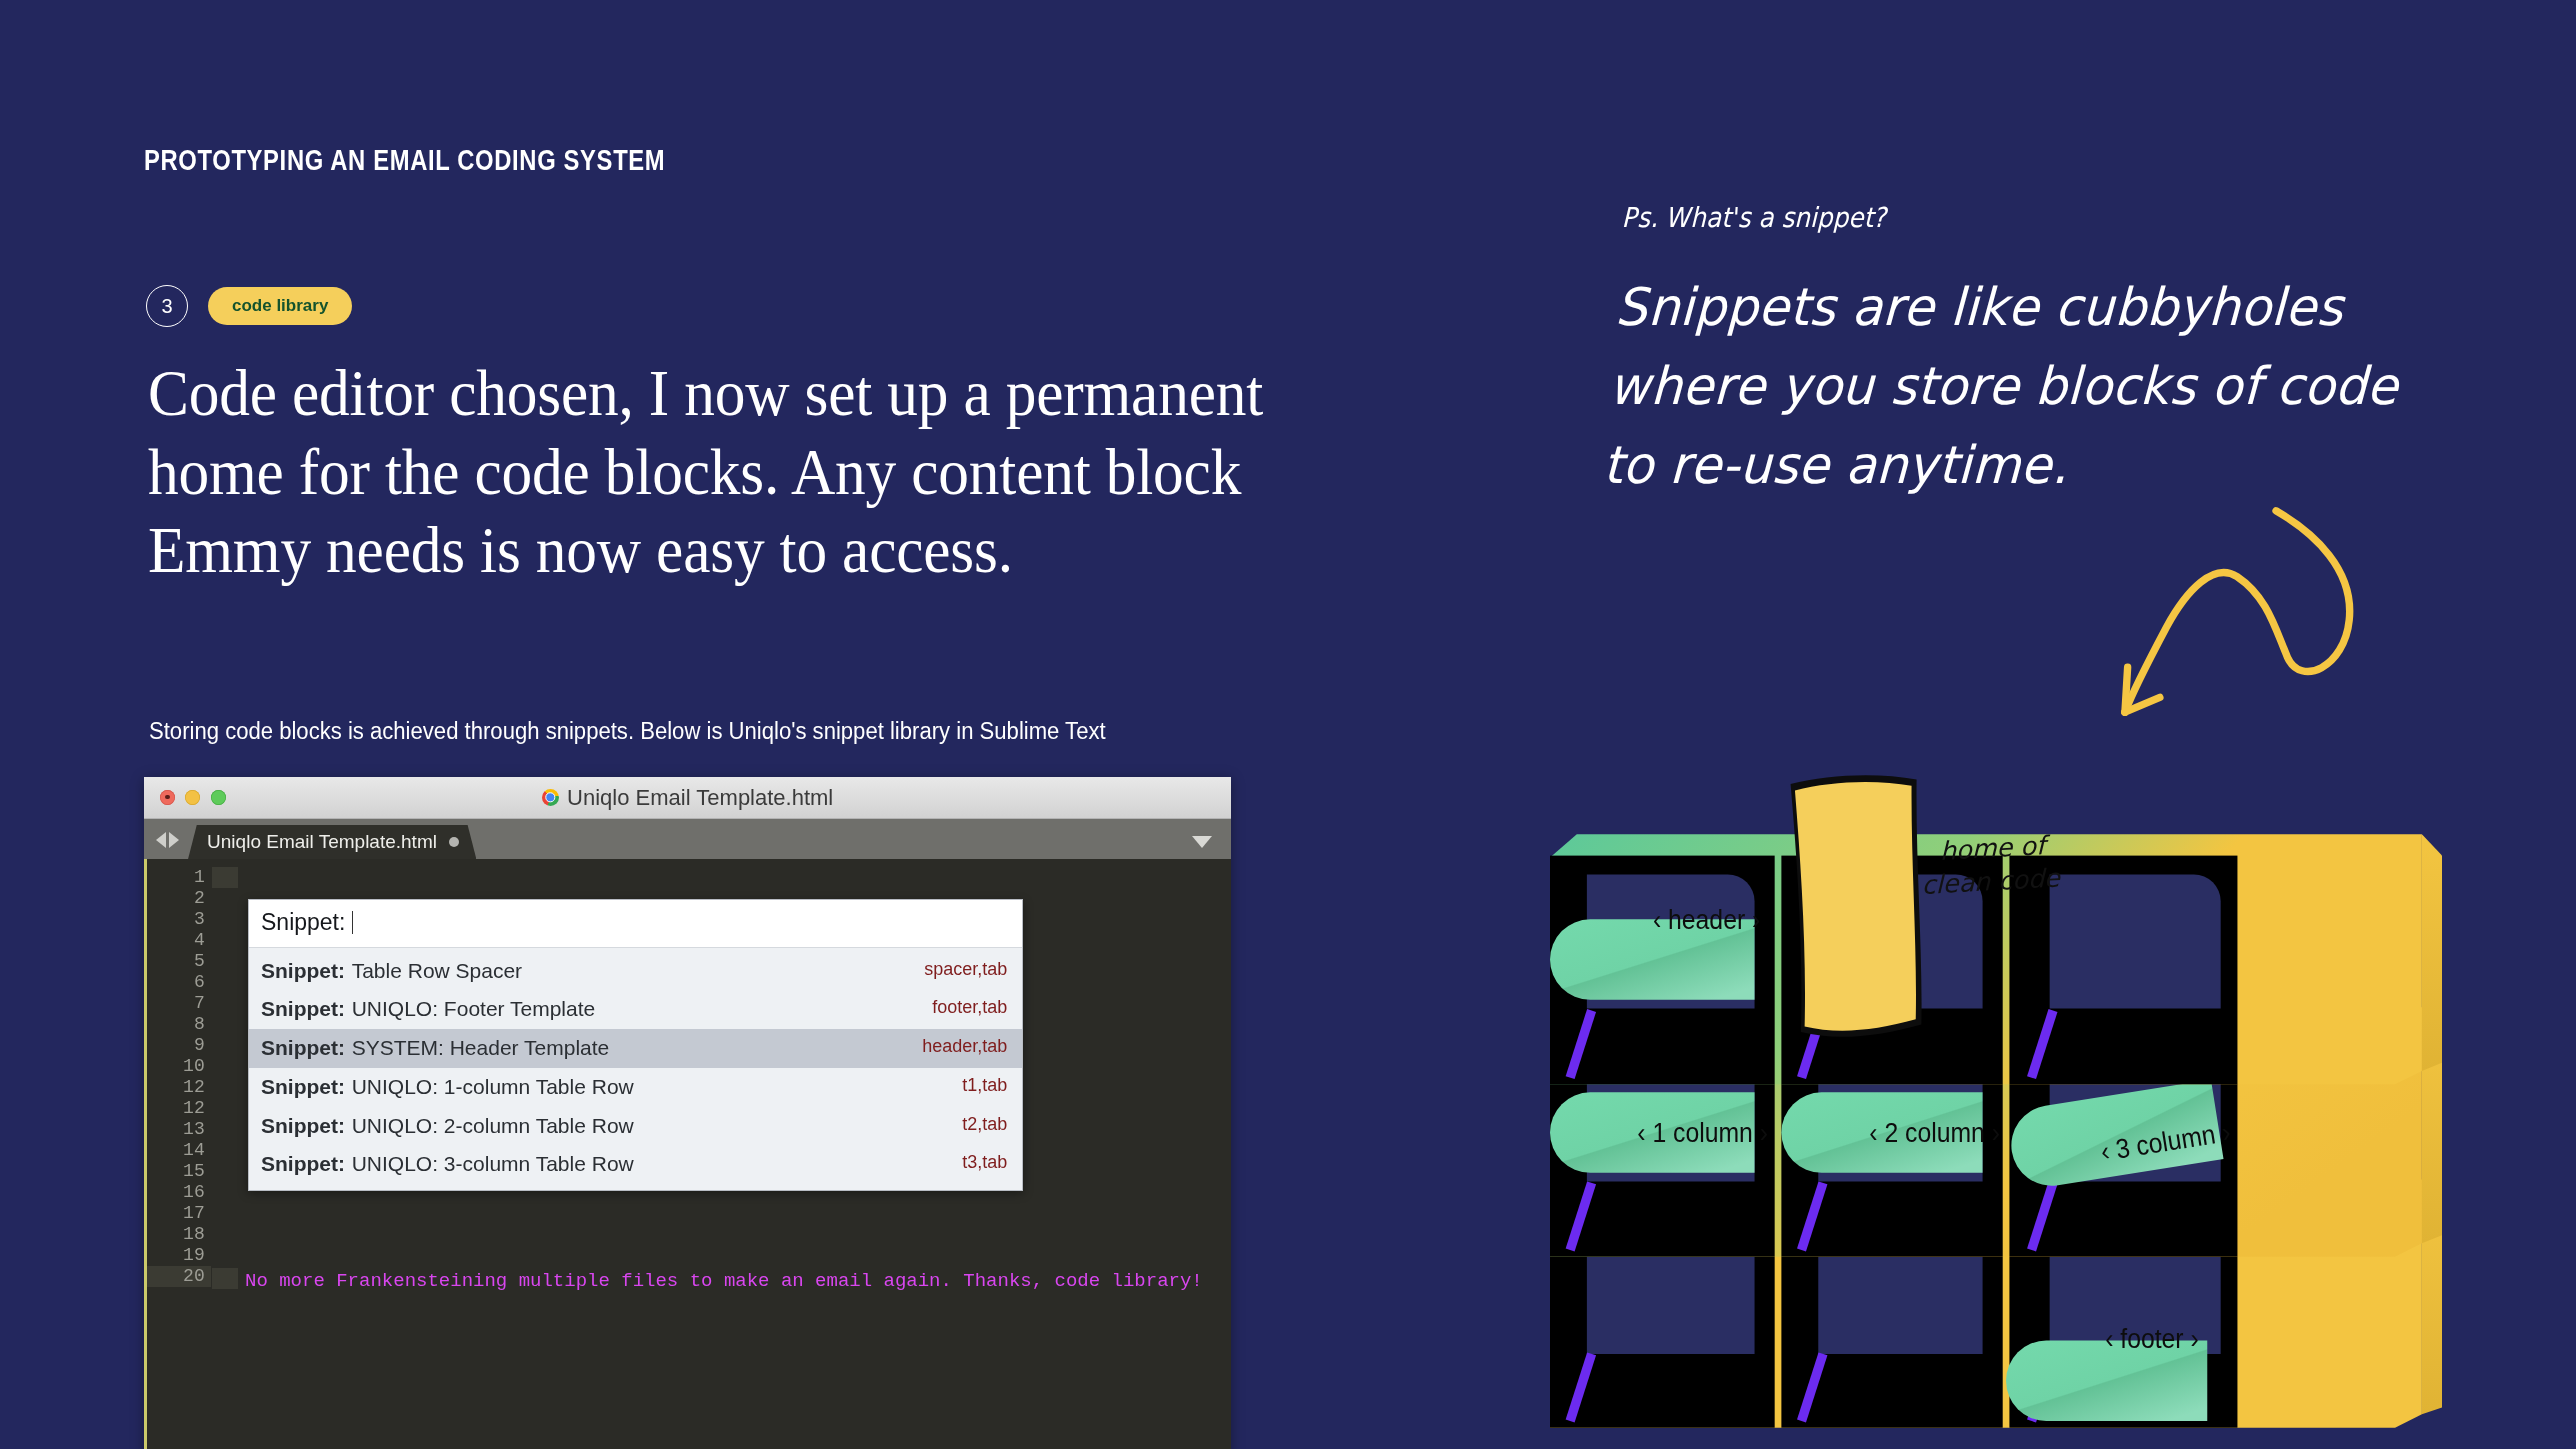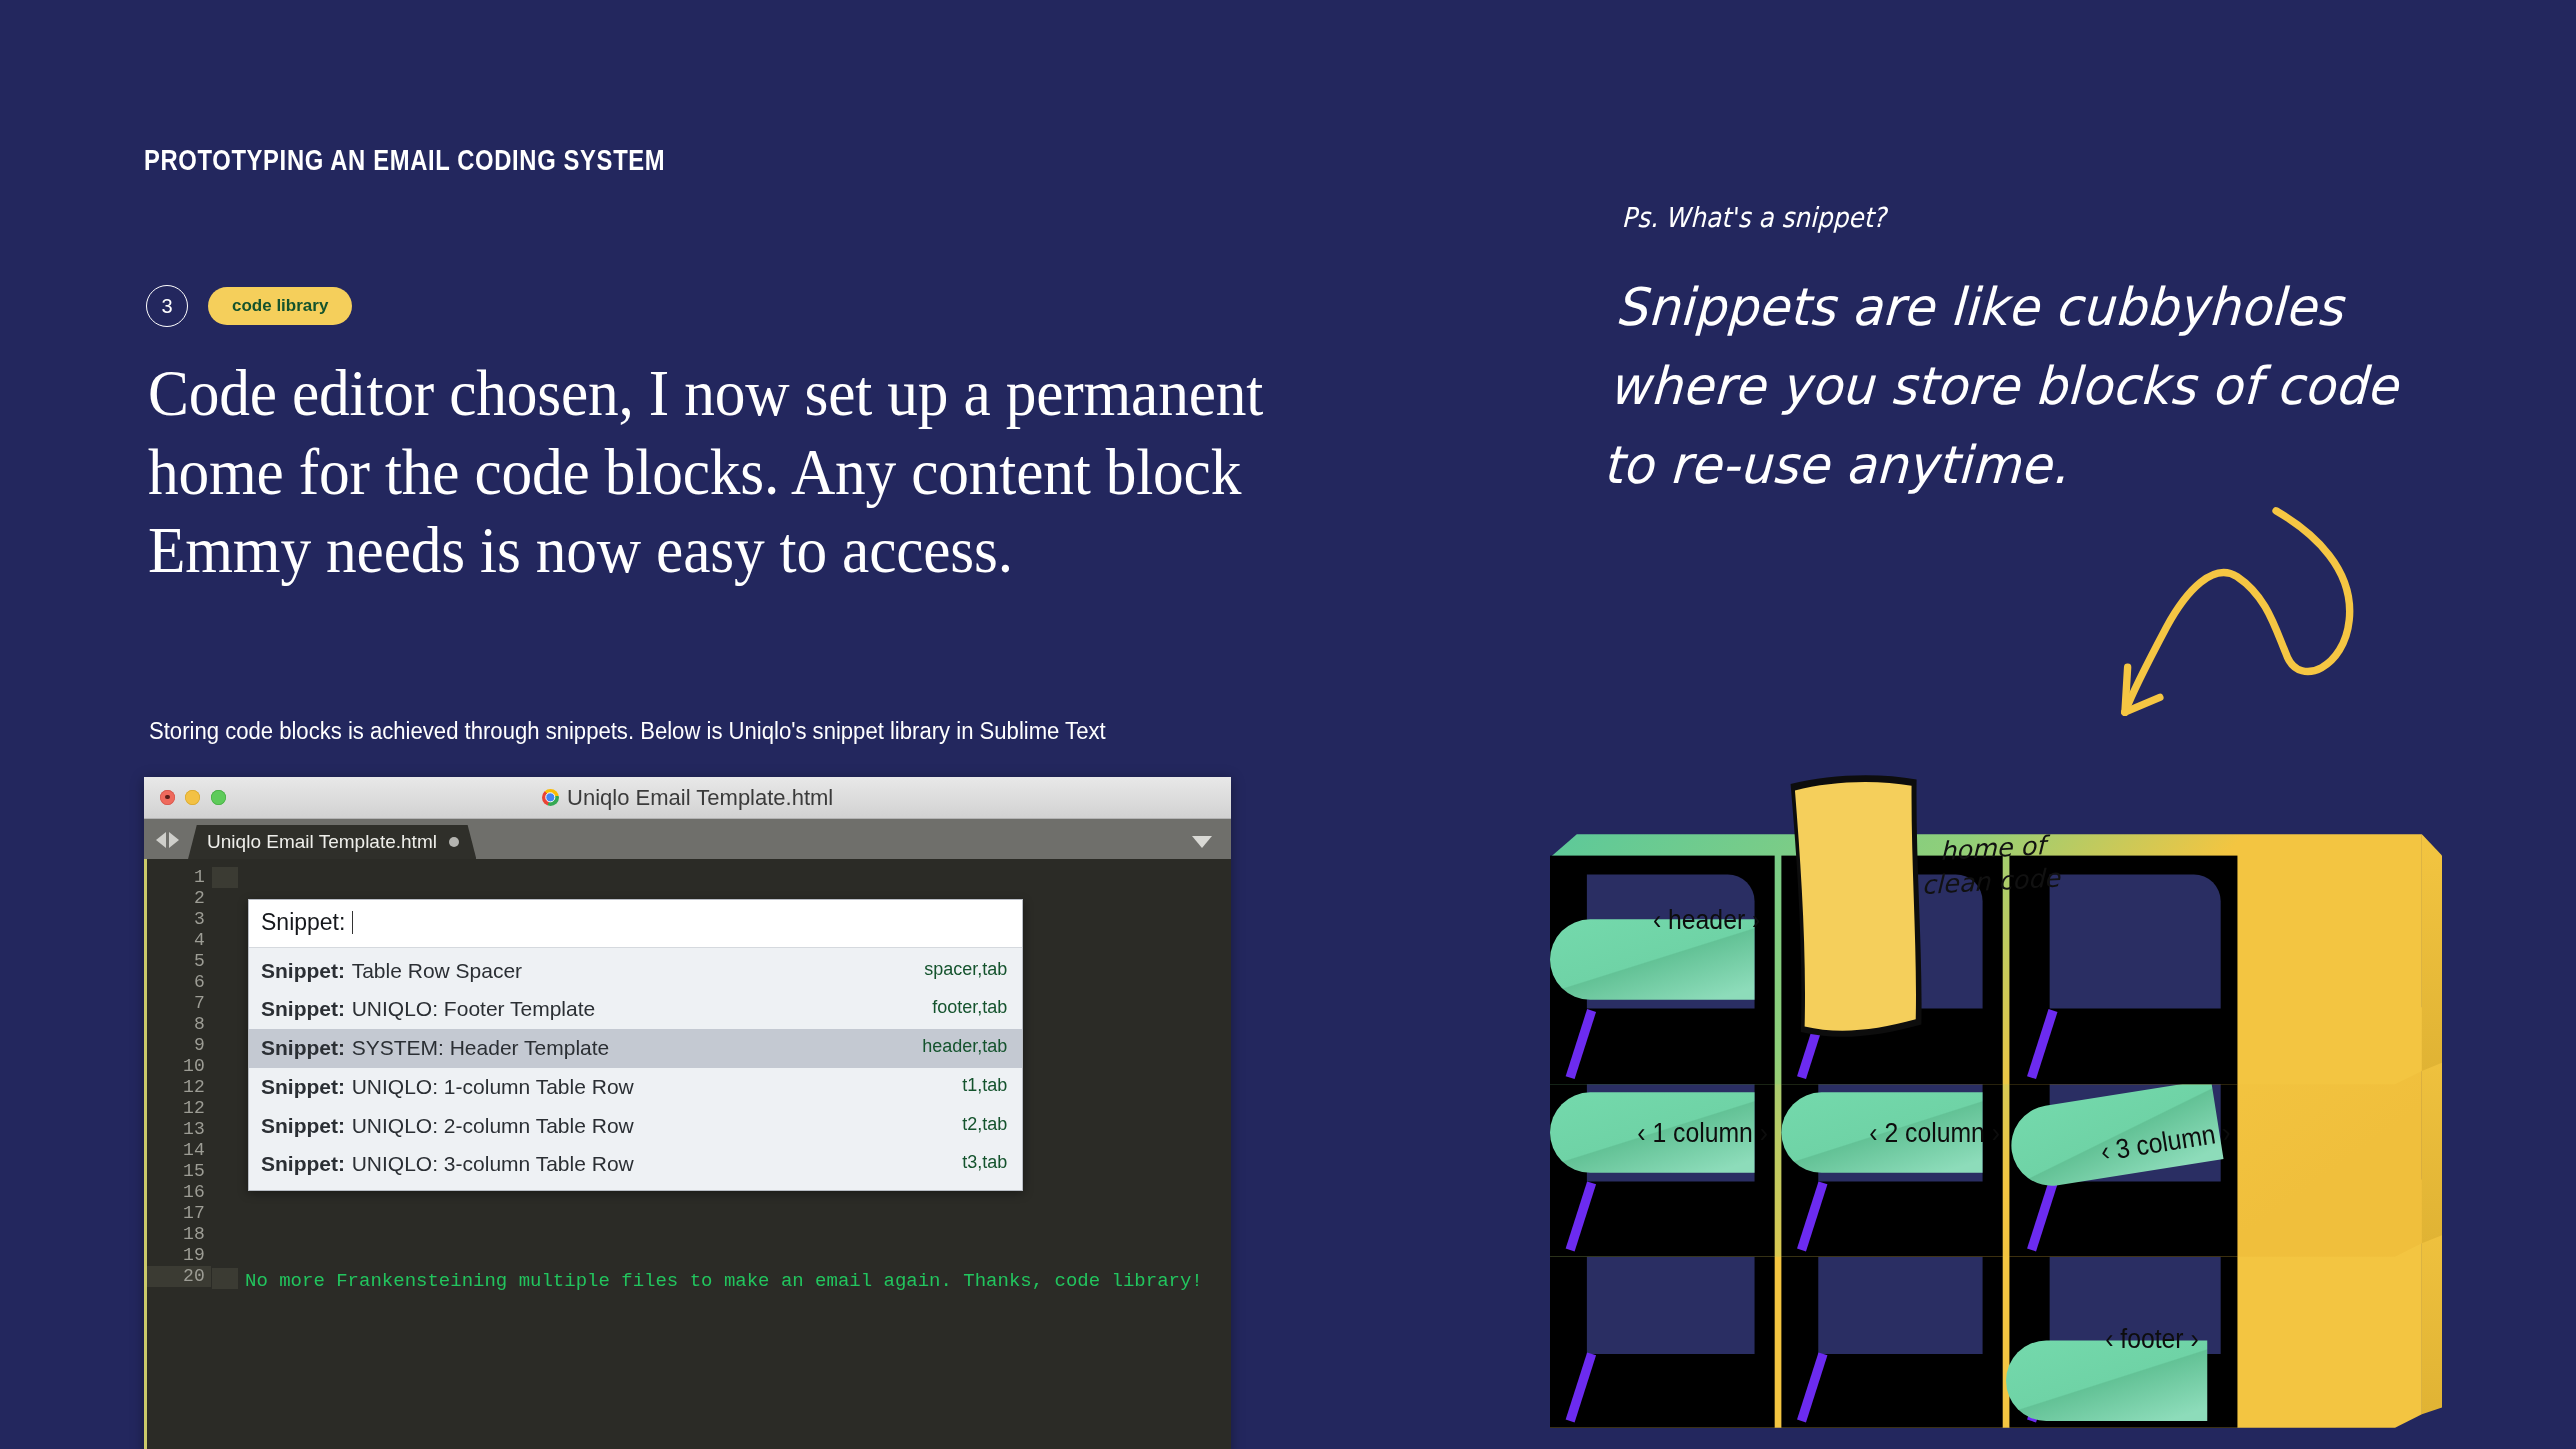--- a/index.html
+++ b/index.html
@@ -110,21 +110,21 @@
     position:absolute; left:3.4px; top:0; width:64px; height:100%;
     color:#9d9d95; font-family:"Liberation Mono", monospace;
     font-size:18px; text-align:right; padding-top:8px;
   }
   .gutter div { height:21px; line-height:21px; padding-right:6.7px; }
   .gutter div.cur { background:#3b3b33; }
   .caretbox { position:absolute; left:68px; width:25.5px; height:21px; background:#3b3b33; }
 
   .codeline {
     position:absolute; left:101px; font-family:"Liberation Mono", monospace;
-    font-size:19px; color:#22c55e; white-space:pre;
+    font-size:19px; color:#d946ef; white-space:pre;
   }
 
   
   .ac {
     position:absolute; left:104px; top:28px; width:775px;
     background:#eef1f4; border:0.7px solid #b9bdc4;
     box-shadow:0 2.7px 9.4px rgba(0,0,0,.4);
     margin-top:12px;
   }
   .ac-input {
@@ -133,21 +133,21 @@
     border-bottom:0.7px solid #d5d9de;
   }
   .ac-caret { display:inline-block; width:1.3px; height:23px; background:#333; margin-left:6.7px; }
   .ac-list { padding:4px 0 5.4px 0; }
   .ac-row {
     display:flex; justify-content:space-between; 
     padding:6.7px 14.8px 8px 12px; font-size:21px; color:#2b2f34;
   }
   .ac-row.sel { background:#c4c9d2; }
   .ac-row b { font-weight:700; margin-right:6.7px; }
-  .ac-tab { color:#14532d; font-size:18px; }
+  .ac-tab { color:#7f1d1d; font-size:18px; }
 
   
   .ps {
     position:absolute; left:1625px; top:201px;
     font-family:"DejaVu Sans", sans-serif; font-style:italic;
     color:#ffffff; font-size:27.5px;
     transform:scaleX(0.9) skewX(-4deg); transform-origin:left top;
     white-space:nowrap;
   }
   .hand-big {

